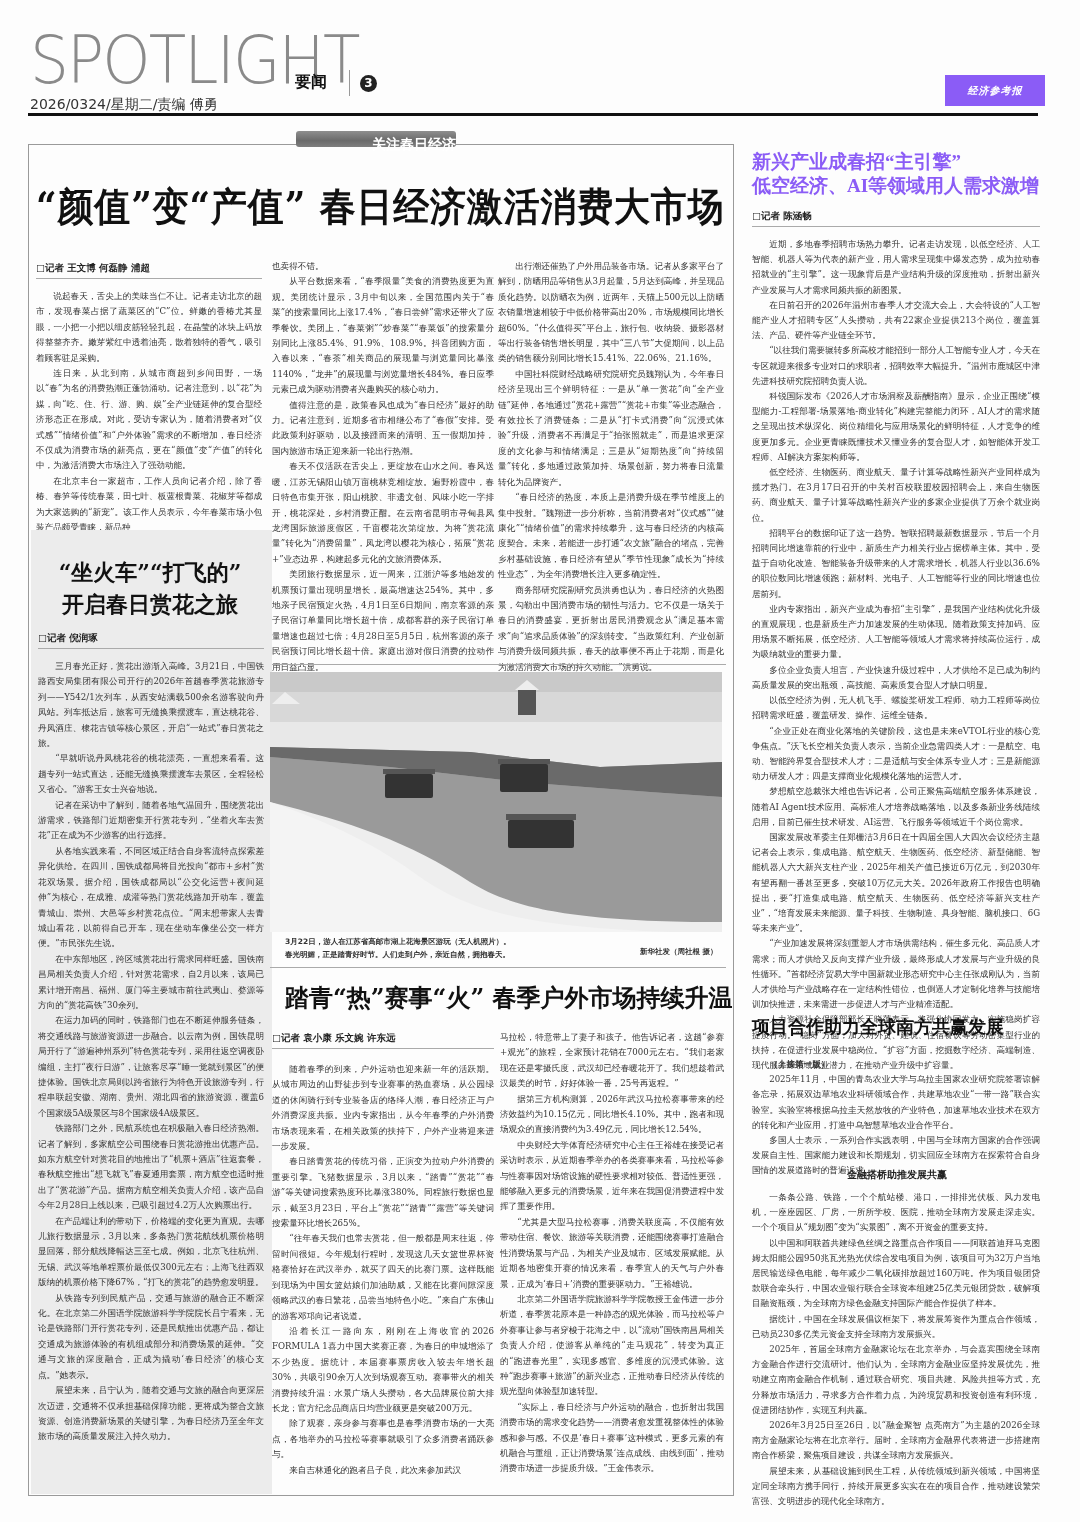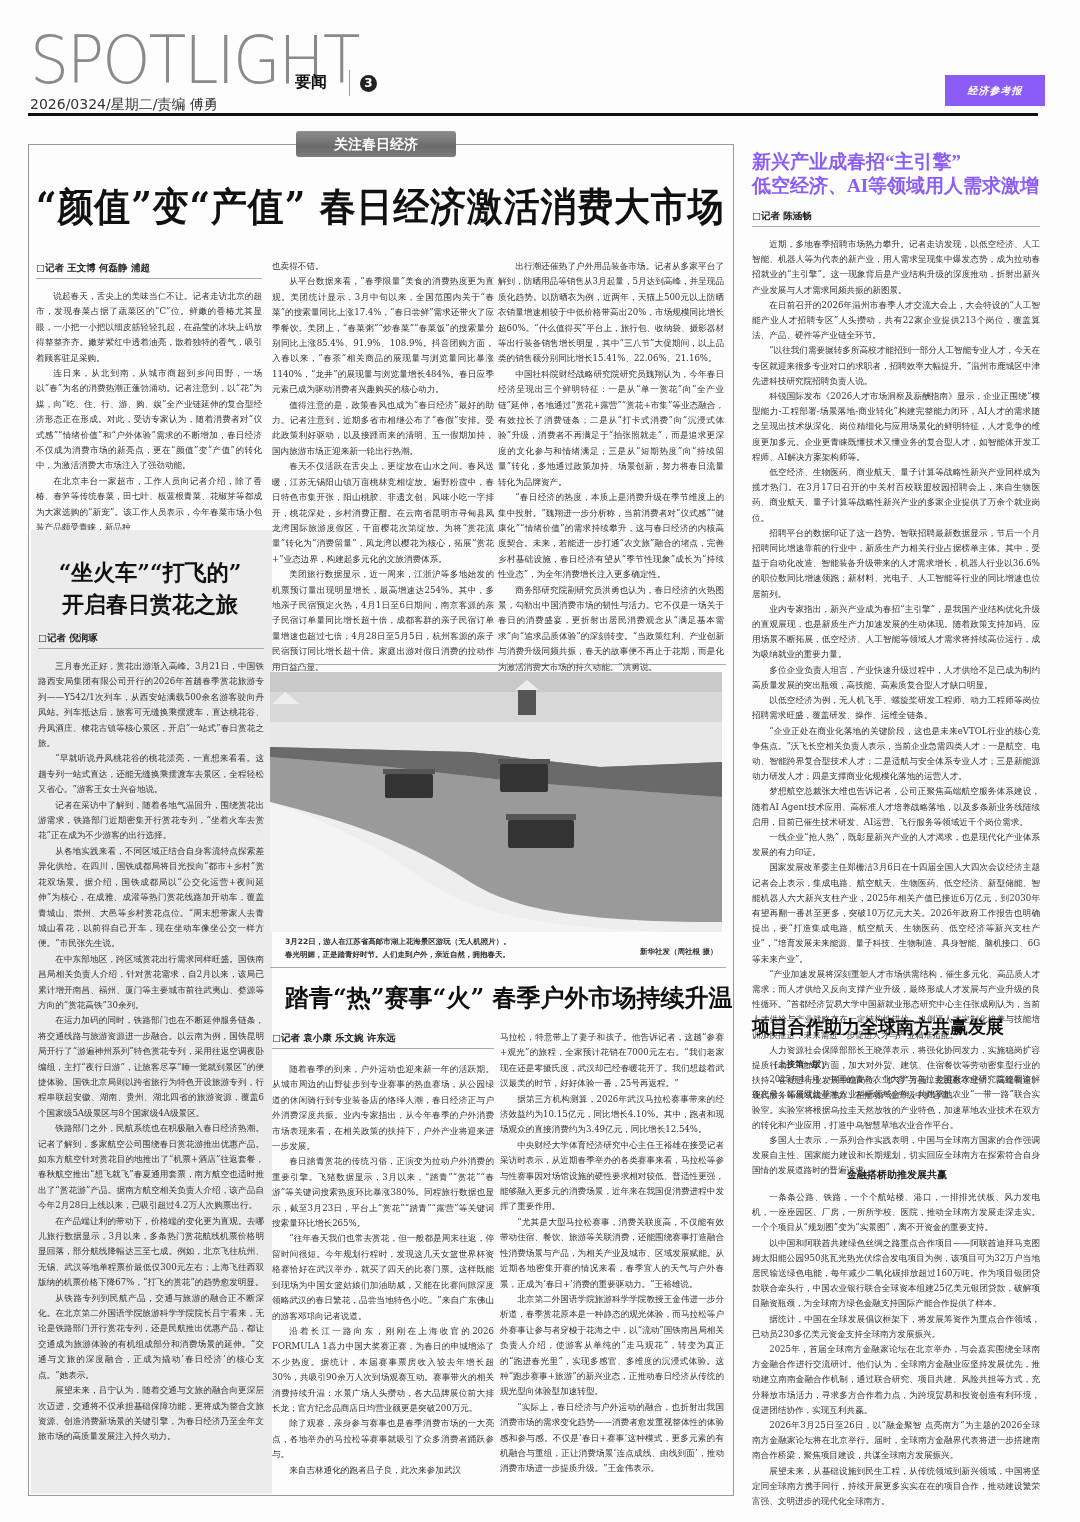--- a/index.html
+++ b/index.html
@@ -9,21 +9,21 @@
 
 .mast-title{left:30px;top:28px;font-family:"DejaVu Sans","Liberation Sans",sans-serif;font-size:66px;font-weight:300;letter-spacing:-2px;color:#8a8a8a;line-height:1;transform:scaleX(0.93);transform-origin:left;}
 .mast-sub{left:295px;top:72px;font-family:"DejaVu Sans",sans-serif;font-size:16px;font-weight:bold;color:#111;}
 .mast-sep{left:349px;top:70px;width:1px;height:26px;background:#999;}
 .mast-num{left:360px;top:75px;width:17px;height:17px;border-radius:50%;background:#222;color:#fff;font-family:"DejaVu Sans",sans-serif;font-size:12px;font-weight:bold;text-align:center;line-height:17px;}
 .mast-date{left:30px;top:96px;font-family:"DejaVu Sans",sans-serif;font-size:14px;color:#333;}
 .mast-logo{left:945px;top:75px;width:100px;height:31px;background:#8b5cf6;color:#fff;font-family:"DejaVu Serif",serif;font-size:10px;font-style:italic;font-weight:bold;text-align:center;line-height:31px;letter-spacing:1px;}
 .mast-rule{left:28px;top:113px;width:1010px;height:3px;background:#111;}
 
 .main-box{left:28px;top:144px;width:706px;height:1352px;border:1px solid #9a9a9a;}
-.section-tag{left:296px;top:131px;width:160px;height:26px;background:linear-gradient(#8e8e8e,#6a6a6a 60%,#7e7e7e);border-radius:3px;color:#fff;font-family:"DejaVu Sans",sans-serif;font-size:14px;font-weight:bold;text-align:center;line-height:26px;}
+.section-tag{left:296px;top:131px;width:160px;height:16px;background:linear-gradient(#8e8e8e,#6a6a6a 60%,#7e7e7e);border-radius:3px;color:#fff;font-family:"DejaVu Sans",sans-serif;font-size:14px;font-weight:bold;text-align:right;line-height:26px;}
 .headline{left:36px;top:180px;width:690px;font-size:39px;font-weight:bold;color:#111;letter-spacing:1px;white-space:nowrap;transform:scaleX(0.92);transform-origin:left;}
 .byline{font-family:"DejaVu Sans",sans-serif;font-size:9.5px;font-weight:bold;color:#222;border-bottom:1px solid #aaa;padding-bottom:3px;}
 .col{font-size:8.6px;line-height:15.4px;color:#333;text-align:justify;}
 .col p{text-indent:2em;}
 .col p.noi{text-indent:0;}
 
 .side-box{left:31px;top:530px;width:241px;height:964px;background:#ececec;}
 .side-headline{left:32px;top:556px;width:236px;font-size:22px;font-weight:bold;color:#111;text-align:center;line-height:32px;}
 
 .photo{left:270px;top:672px;width:452px;height:260px;overflow:hidden;background:#9b9b9b;}
@@ -162,21 +162,20 @@
     <p>在日前召开的2026年温州市春季人才交流大会上，大会特设的“人工智能产业人才招聘专区”人头攒动，共有22家企业提供213个岗位，覆盖算法、产品、硬件等产业链全环节。</p>
     <p>“以往我们需要辗转多所高校才能招到一部分人工智能专业人才，今天在专区就迎来很多专业对口的求职者，招聘效率大幅提升。”温州市鹿城区中津先进科技研究院招聘负责人说。</p>
     <p>科锐国际发布《2026人才市场洞察及薪酬指南》显示，企业正围绕“模型能力-工程部署-场景落地-商业转化”构建完整能力闭环，AI人才的需求随之呈现出技术纵深化、岗位精细化与应用场景化的鲜明特征，人才竞争的维度更加多元。企业更青睐既懂技术又懂业务的复合型人才，如智能体开发工程师、AI解决方案架构师等。</p>
     <p>低空经济、生物医药、商业航天、量子计算等战略性新兴产业同样成为揽才热门。在3月17日召开的中关村百校联盟校园招聘会上，来自生物医药、商业航天、量子计算等战略性新兴产业的多家企业提供了万余个就业岗位。</p>
     <p>招聘平台的数据印证了这一趋势。智联招聘最新数据显示，节后一个月招聘同比增速靠前的行业中，新质生产力相关行业占据榜单主体。其中，受益于自动化改造、智能装备升级带来的人才需求增长，机器人行业以36.6%的职位数同比增速领跑；新材料、光电子、人工智能等行业的同比增速也位居前列。</p>
     <p>业内专家指出，新兴产业成为春招“主引擎”，是我国产业结构优化升级的直观展现，也是新质生产力加速发展的生动体现。随着政策支持加码、应用场景不断拓展，低空经济、人工智能等领域人才需求将持续高位运行，成为吸纳就业的重要力量。</p>
     <p>多位企业负责人坦言，产业快速升级过程中，人才供给不足已成为制约高质量发展的突出瓶颈，高技能、高素质复合型人才缺口明显。</p>
     <p>以低空经济为例，无人机飞手、螺旋桨研发工程师、动力工程师等岗位招聘需求旺盛，覆盖研发、操作、运维全链条。</p>
     <p>“企业正处在商业化落地的关键阶段，这也是未来eVTOL行业的核心竞争焦点。”沃飞长空相关负责人表示，当前企业急需四类人才：一是航空、电动、智能跨界复合型技术人才；二是适航与安全体系专业人才；三是新能源动力研发人才；四是支撑商业化规模化落地的运营人才。</p>
     <p>梦想航空总裁张大维也告诉记者，公司正聚焦高端航空服务体系建设，随着AI Agent技术应用、高标准人才培养战略落地，以及多条新业务线陆续启用，目前已催生技术研发、AI运营、飞行服务等领域近千个岗位需求。</p>
-    <p>一线企业“抢人热”，既彰显新兴产业的人才渴求，也是现代化产业体系发展的有力印证。</p>
     <p>国家发展改革委主任郑栅洁3月6日在十四届全国人大四次会议经济主题记者会上表示，集成电路、航空航天、生物医药、低空经济、新型储能、智能机器人六大新兴支柱产业，2025年相关产值已接近6万亿元，到2030年有望再翻一番甚至更多，突破10万亿元大关。2026年政府工作报告也明确提出，要“打造集成电路、航空航天、生物医药、低空经济等新兴支柱产业”，“培育发展未来能源、量子科技、生物制造、具身智能、脑机接口、6G等未来产业”。</p>
     <p>“产业加速发展将深刻重塑人才市场供需结构，催生多元化、高品质人才需求；而人才供给又反向支撑产业升级，最终形成人才发展与产业升级的良性循环。”首都经济贸易大学中国新就业形态研究中心主任张成刚认为，当前人才供给与产业战略存在一定结构性错位，也倒逼人才定制化培养与技能培训加快推进，未来需进一步促进人才与产业精准适配。</p>
     <p>人力资源社会保障部部长王晓萍表示，将强化协同发力，实施稳岗扩容提质行动。“稳岗”方面，加大对外贸、建筑、住宿餐饮等劳动密集型行业的扶持，在促进行业发展中稳岗位。“扩容”方面，挖掘数字经济、高端制造、现代服务等领域就业潜力，在推动产业升级中扩容量。</p>
   </div>
 </div>
 
 <div class="abs r-headline2">项目合作助力全球南方共赢发展</div>
 <div class="abs col" style="left:752px;top:1057px;width:288px;line-height:15.2px;">
   <p class="cont">（上接第一版）</p>
   <p>2025年11月，中国的青岛农业大学与乌拉圭国家农业研究院签署谅解备忘录，拓展双边草地农业科研领域合作，共建草地农业“一带一路”联合实验室。实验室将根据乌拉圭天然放牧的产业特色，加速草地农业技术在双方的转化和产业应用，打造中乌智慧草地农业合作平台。</p>

